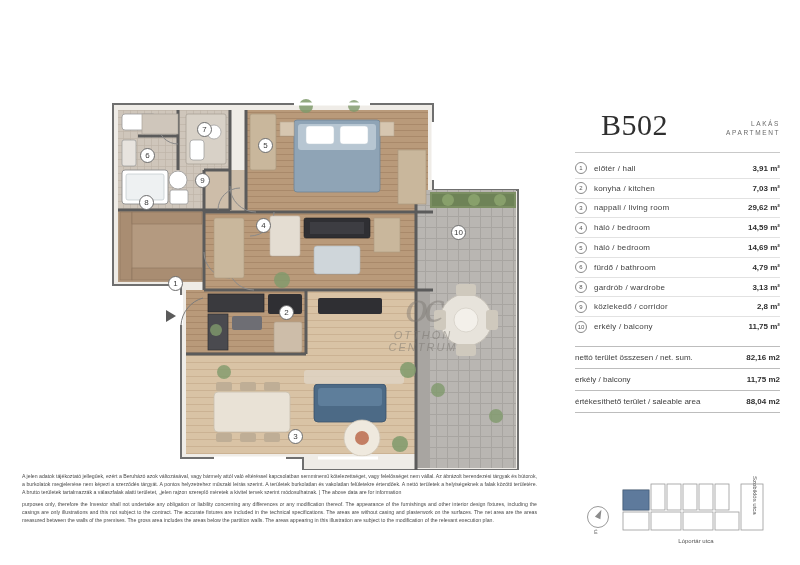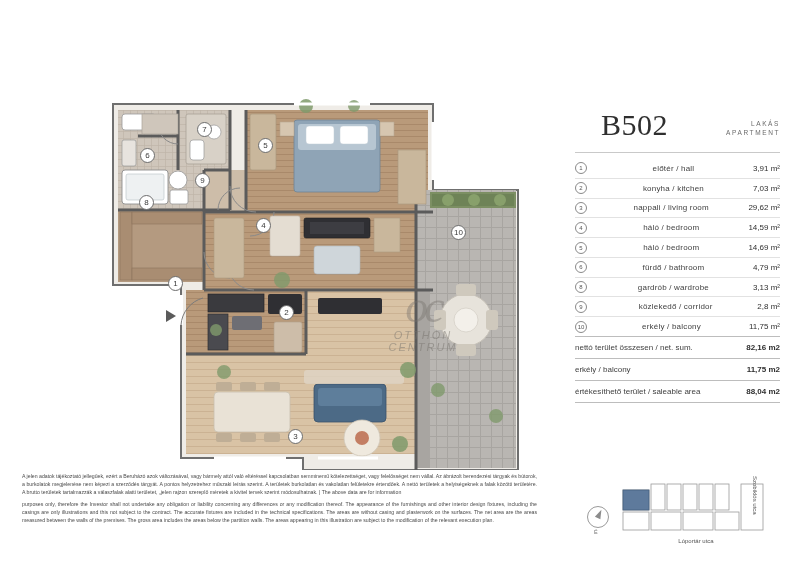--- a/index.html
+++ b/index.html
@@ -93,21 +93,21 @@
     font-size: 6.5px;
     letter-spacing: 1.6px;
     color: #6a6a6a;
     line-height: 1.5;
     padding-bottom: 2px;
   }
   .rule {
     height: 1px; background: #c9c9c9; margin: 12px 0 6px 0;
   }
 
-  .room-list { margin-top: 6px; text-align: center; }
+  .room-list { margin-top: 6px; }
   .room-row {
     display: flex; align-items: center;
     padding: 3.4px 0;
     border-bottom: 1px solid #e2e2e2;
   }
   .room-row:last-child { border-bottom: none; }
   .room-num {
     width: 12px; height: 12px; min-width: 12px;
     border-radius: 50%;
     border: 1px solid #8a8a8a;
@@ -118,25 +118,25 @@
   }
   .room-name {
     flex: 1;
     font-size: 8px;
     color: #3f3f3f;
     letter-spacing: .2px;
   }
   .room-area {
     font-size: 8px;
     color: #2f2f2f;
-    font-weight: normal;
+    font-weight: bold;
     white-space: nowrap;
   }
 
-  .totals { }
+  .totals { margin-top: 10px; }
   .total-row {
     display: flex; justify-content: space-between; align-items: center;
     padding: 6px 0;
     border-top: 1px solid #bdbdbd;
     font-size: 8px;
   }
   .total-row:last-child { border-bottom: 1px solid #bdbdbd; }
   .total-label { color: #3f3f3f; }
   .total-value { color: #2f2f2f; font-weight: bold; }
 

